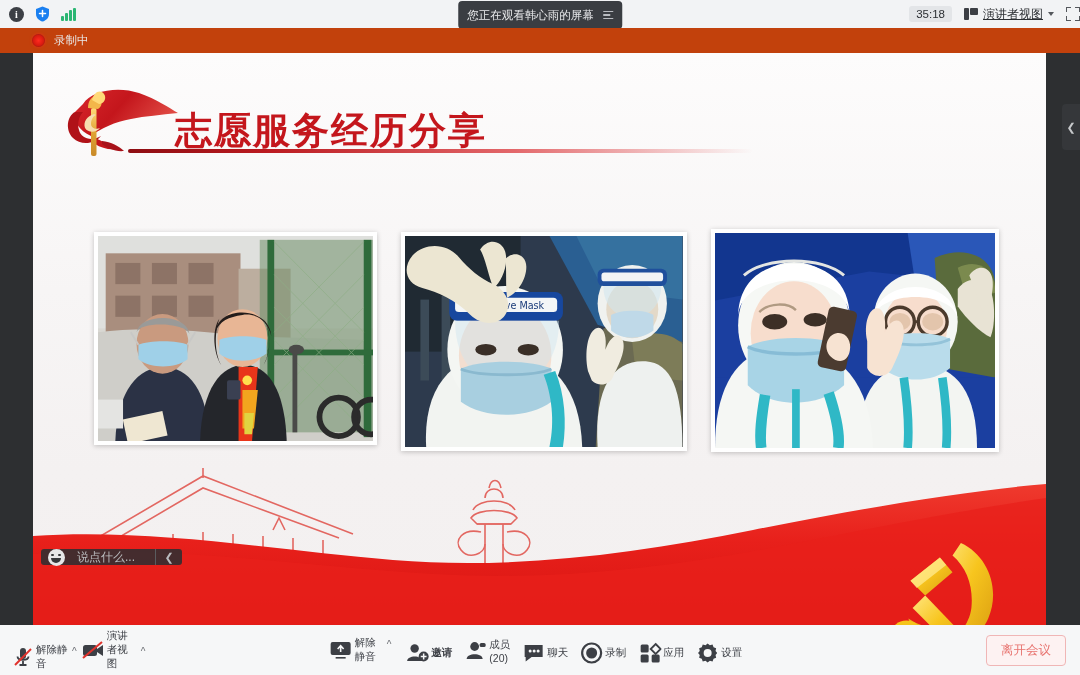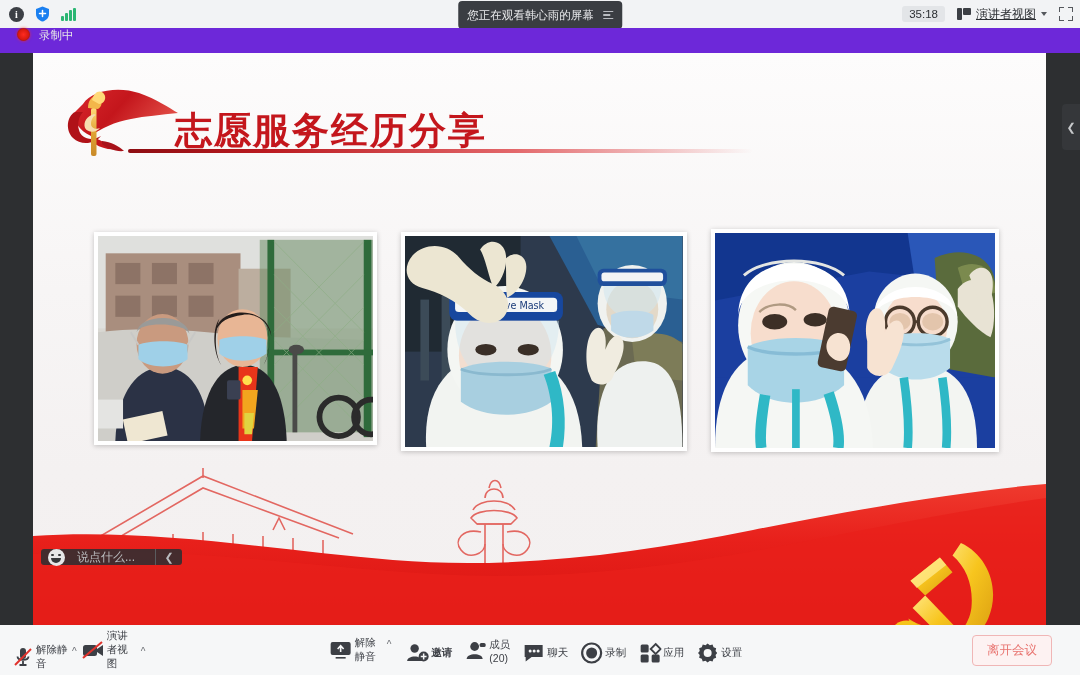--- a/index.html
+++ b/index.html
@@ -22,39 +22,39 @@
   .bars i:nth-child(3){height:11px;} .bars i:nth-child(4){height:13px;}
 
   .share-pill{ position:absolute; left:50%; top:1px; transform:translateX(-50%);
     background:#3a3d42; color:#e9eaec; font-size:11.5px; border-radius:4px;
     height:28px; display:flex; align-items:center; gap:9px; padding:0 9px; }
   .pill-menu{ display:flex; flex-direction:column; gap:2px; opacity:.85; }
   .pill-menu span{ display:block; width:10px; height:1.4px; background:#cfd2d6; }
   .pill-menu span:nth-child(2){ width:7px; }
   .pill-menu span:nth-child(3){ width:10px; }
 
-  .tb-right{ margin-left:auto; display:flex; align-items:center; gap:12px; padding-right:7px; }
+  .tb-right{ margin-left:auto; display:flex; align-items:center; gap:12px; }
   .timer{ background:#e3e5e8; color:#2c2f33; font-size:11.5px; padding:2px 7px; border-radius:3px; }
   .view-sel{ display:flex; align-items:center; gap:5px; color:#2c2f33; font-size:12px;text-decoration:underline; }
   .view-ico{ width:14px; height:12px; position:relative; }
   .view-ico .m{ position:absolute; left:0; top:0; width:4.5px; height:12px; background:#3c3f45; border-radius:1px;}
   .view-ico .n{ position:absolute; left:5.5px; top:0; width:8.5px; height:7px; background:#3c3f45; border-radius:1px;}
   .caret{ width:0;height:0;border-left:3.5px solid transparent;border-right:3.5px solid transparent;
           border-top:4px solid #55585d; }
   .fs-ico{ width:14px; height:14px; position:relative; }
   .fs-ico i{ position:absolute; width:5px; height:5px; border:1.6px solid #55585d; }
   .fs-ico i:nth-child(1){ left:0;top:0;border-right:0;border-bottom:0; }
   .fs-ico i:nth-child(2){ right:0;top:0;border-left:0;border-bottom:0; }
   .fs-ico i:nth-child(3){ left:0;bottom:0;border-right:0;border-top:0; }
   .fs-ico i:nth-child(4){ right:0;bottom:0;border-left:0;border-top:0; }
 
   
   .stage{ position:absolute; left:0; top:28px; width:1080px; height:597px; background:#000; }
   .recbar{ position:absolute; left:0; top:0; width:1080px; height:25px;
-    background:#6d28d9; display:flex; gap:9px; padding-left:17px; }
+    background:#c2410c; display:flex; align-items:center; gap:9px; padding-left:32px; }
   .rec-dot{ width:13px;height:13px;border-radius:50%;
     background:radial-gradient(circle at 50% 50%, #ff2b20 0%, #d81a10 55%, #5c1410 100%);
     box-shadow:0 0 3px rgba(255,40,30,.8); }
   .rec-label{ color:#e8e8e8; font-size:11.5px; }
 
   .gutter{ position:absolute; left:0; top:25px; width:1080px; height:572px; background:#2d2f31; }
 
   
   .slide{ position:absolute; left:33px; top:25px; width:1013px; height:594px;
     background:linear-gradient(180deg,#fdfcfc 0%,#f7f5f5 40%,#f4f1f1 70%,#f3f0f0 100%);
@@ -105,21 +105,21 @@
   
   .toolbar{ position:absolute; left:0; bottom:0; width:1080px; height:50px;
     background:#f6f7f8; display:flex; align-items:center; }
   .tb-grp-left{ display:flex; align-items:flex-end; gap:4px; padding-left:12px; }
   .tb-item{ width:56px; display:flex; align-items:center;
     gap:2px; color:#3c3f45; font-size:10.5px; }
   .tb-item .gl{ height:22px; display:flex; align-items:center; justify-content:center; }
   .tb-chev{ color:#6b6e73; font-size:10px; padding-bottom:14px; }
   .tb-grp-center{ position:absolute; left:50%; transform:translateX(-50%);
     display:flex; align-items:flex-end; gap:2px; }
-  .tb-grp-right{ margin-left:auto; padding-right:28px; }
+  .tb-grp-right{ margin-left:auto; padding-right:14px; }
   .leave-btn{ border:1px solid #f0b6b6; background:#fdf2f2; color:#e8736f;
     font-size:12.5px; padding:6px 14px; border-radius:4px; }
 </style>
 </head>
 <body>
 
 <div id="app">
 
   <div class="topbar">
     <div class="tb-left">

